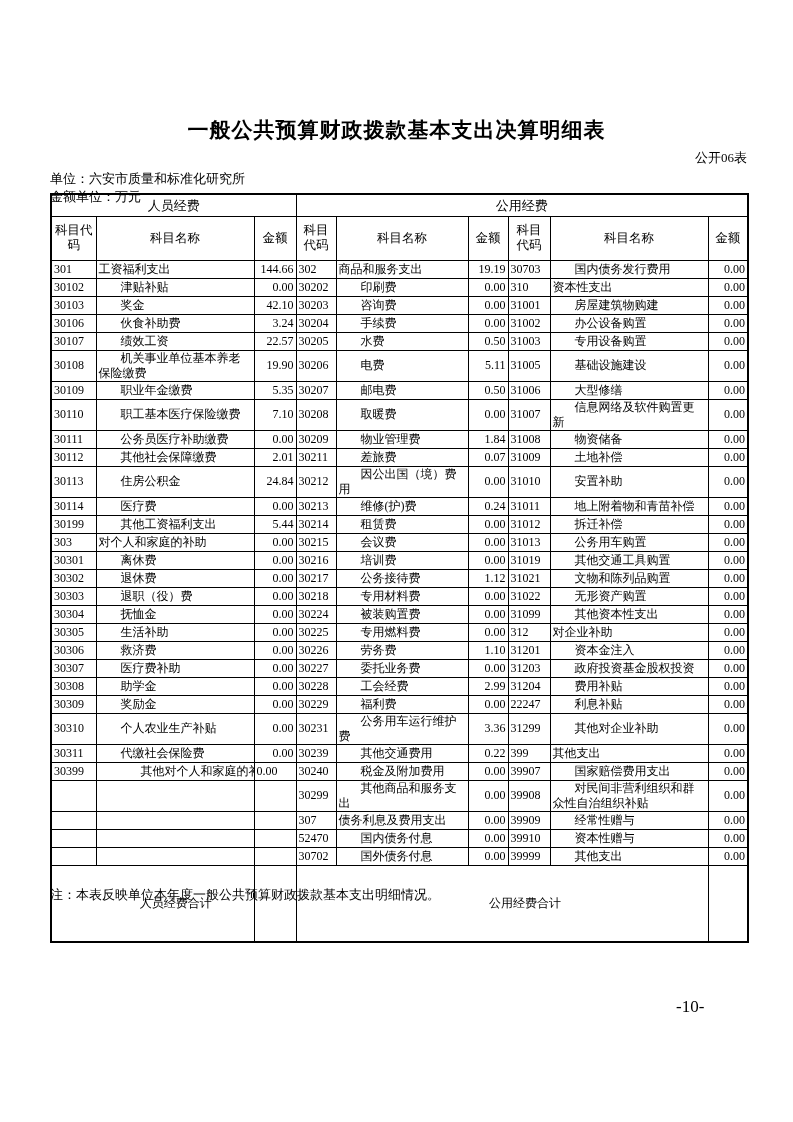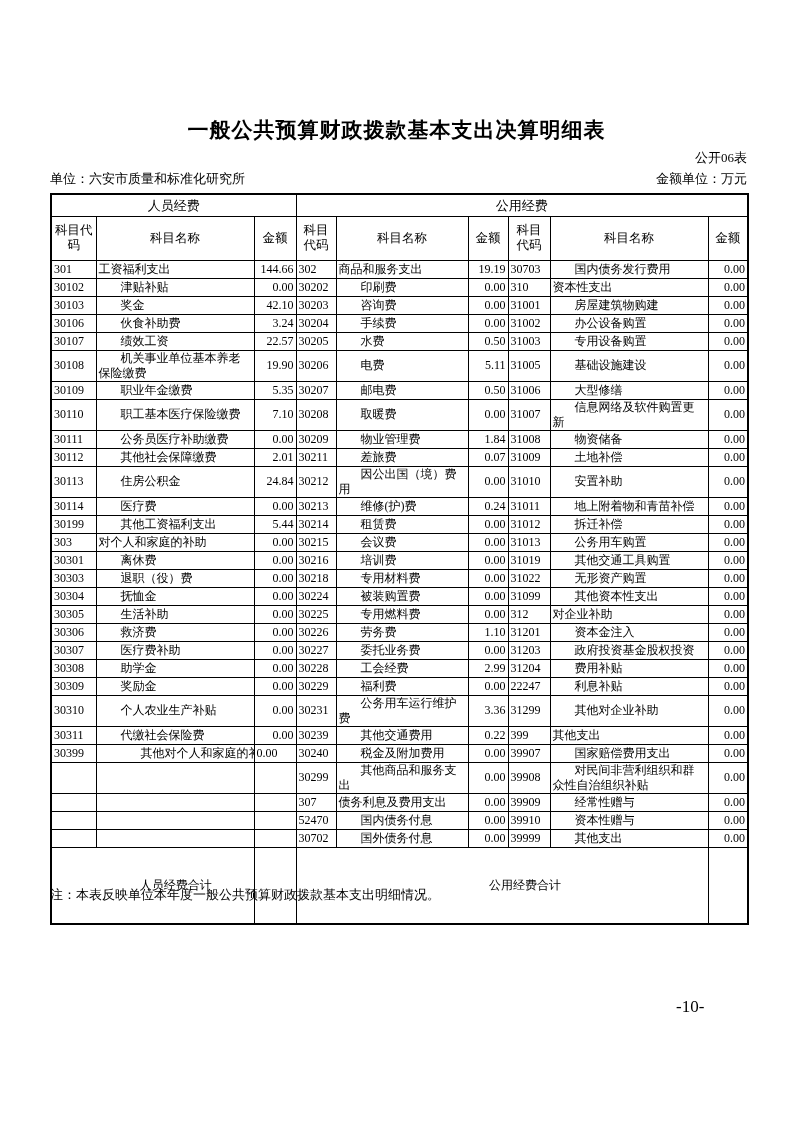--- a/index.html
+++ b/index.html
@@ -18,20 +18,21 @@
     font-weight: bold; font-size: 21px; letter-spacing: 1px;
   }
   .table-code {
     position: absolute; top: 149px; right: 46px;
     font-size: 13px;
   }
   .meta-row {
     position: absolute; top: 170px; left: 50px; width: 697px;
     display: flex; justify-content: space-between;
     font-size: 13px;
+    flex-direction: column;
   }
   table.detail {
     position: absolute; top: 193px; left: 50px; width: 697px;
     border-collapse: collapse; table-layout: fixed;
     border: 2px solid #000;
   }
   table.detail th, table.detail td {
     border: 1px solid #000;
     font-size: 12px; font-weight: normal;
     line-height: 15px;
@@ -262,20 +263,31 @@
         <td class="name sub">离休费</td>
         <td class="amt">0.00</td>
         <td class="code">30216</td>
         <td class="name sub">培训费</td>
         <td class="amt">0.00</td>
         <td class="code">31019</td>
         <td class="name sub">其他交通工具购置</td>
         <td class="amt">0.00</td>
       </tr>
       <tr>
+        <td class="code">30302</td>
+        <td class="name sub">退休费</td>
+        <td class="amt">0.00</td>
+        <td class="code">30217</td>
+        <td class="name sub">公务接待费</td>
+        <td class="amt">1.12</td>
+        <td class="code">31021</td>
+        <td class="name sub">文物和陈列品购置</td>
+        <td class="amt">0.00</td>
+      </tr>
+      <tr>
         <td class="code">30303</td>
         <td class="name sub">退职（役）费</td>
         <td class="amt">0.00</td>
         <td class="code">30218</td>
         <td class="name sub">专用材料费</td>
         <td class="amt">0.00</td>
         <td class="code">31022</td>
         <td class="name sub">无形资产购置</td>
         <td class="amt">0.00</td>
       </tr>

